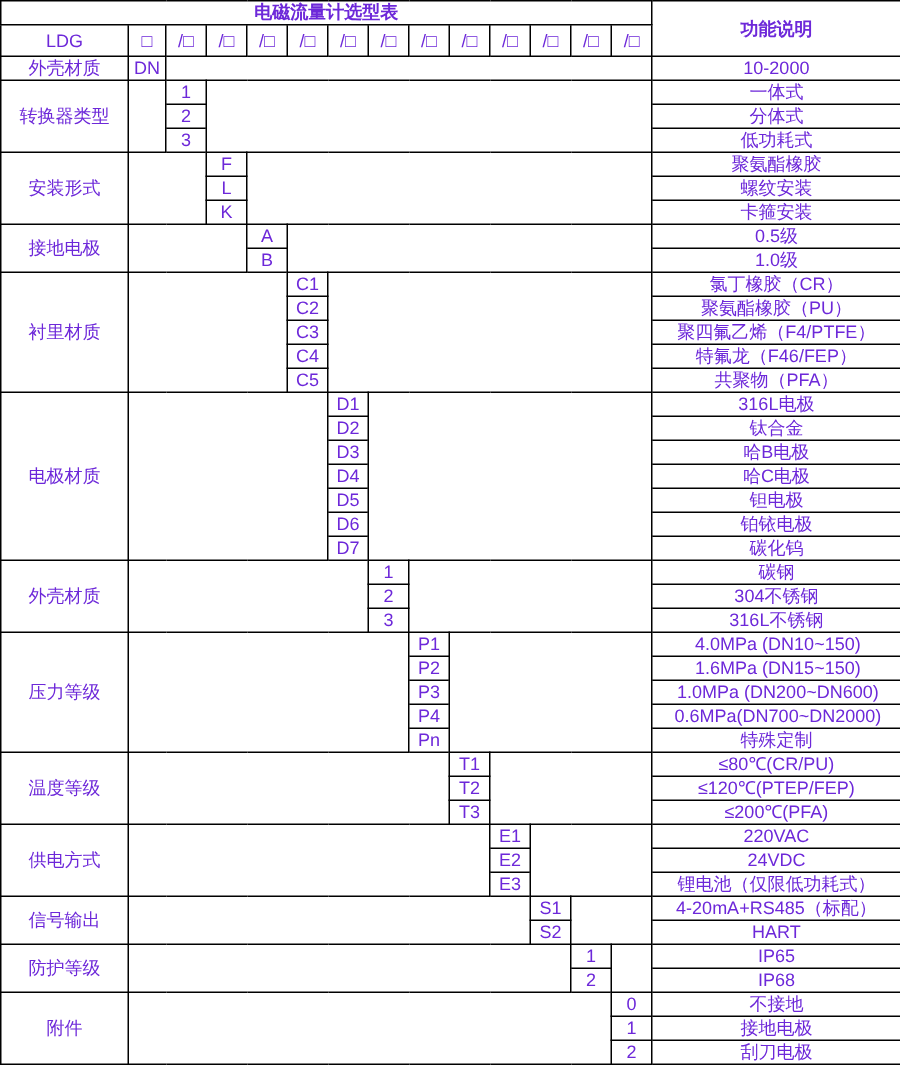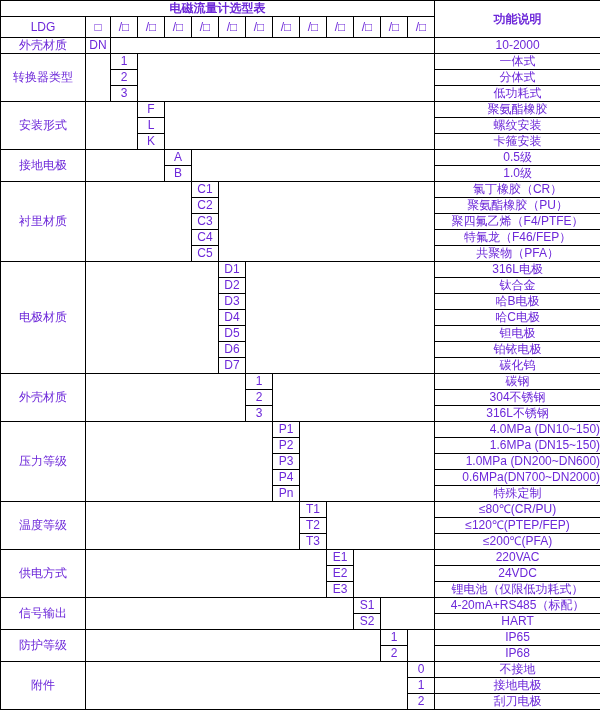--- a/index.html
+++ b/index.html
@@ -22,21 +22,21 @@
     overflow:hidden;
     white-space:nowrap;
   }
   td.title{font-size:13px;font-weight:bold;height:16px;}
   td.funchdr{font-size:13px;font-weight:bold;}
   tr.coderow td{height:20px;}
   td.prefix{text-align:left;padding-left:6px;}
   td.lbl{font-size:12px;}
   td.code{font-size:12px;}
   td.desc{font-size:12px;margin-top:14px;}
-  td.desc.left{text-align:right;padding-left:2px;}
+  td.desc.left{text-align:center;padding-left:2px;}
   td.filler{border:1px solid #000;}
 </style>
 </head>
 <body>
 
 <div id="page">
 <table class="spec">
   <colgroup>
     <col style="width:85px">
     <col style="width:25px">

